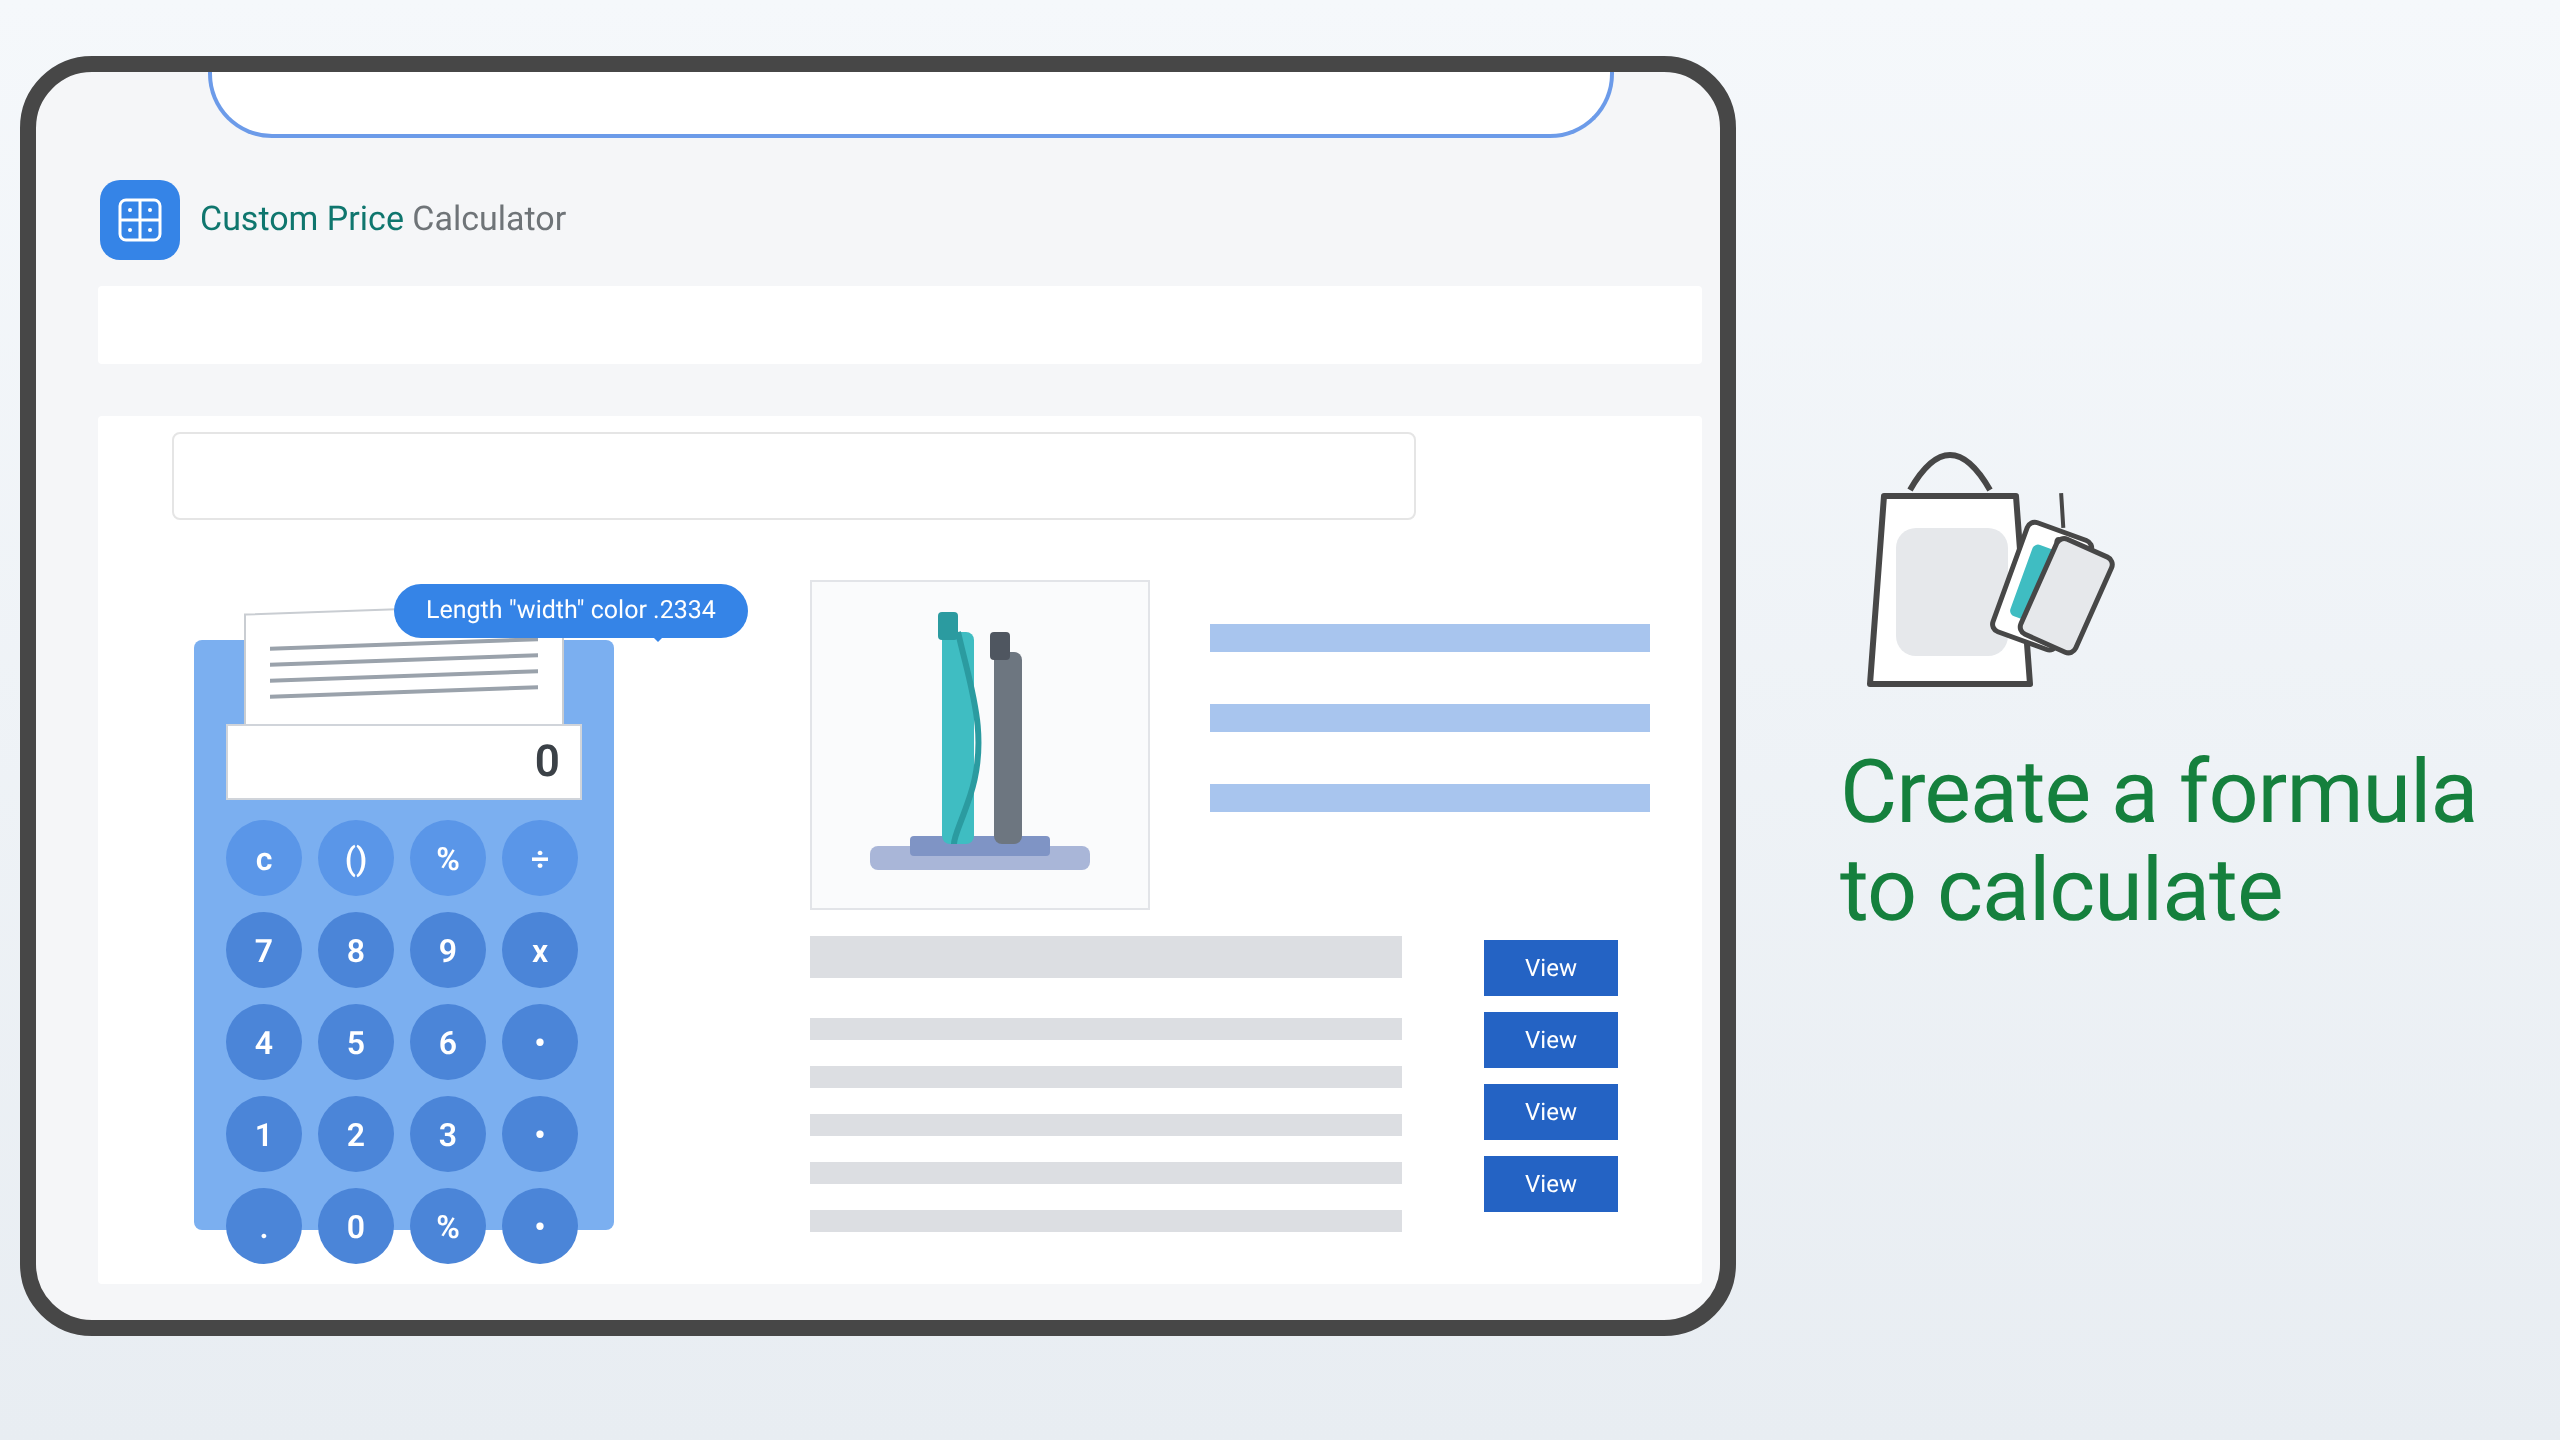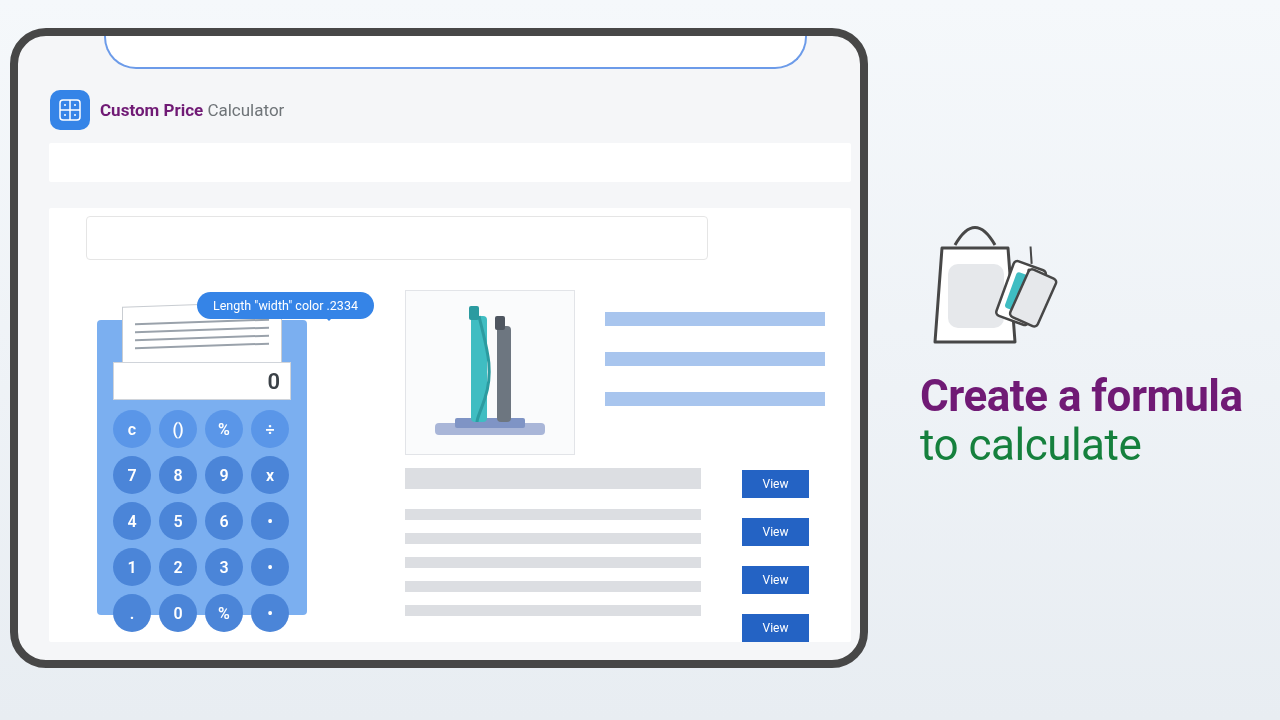--- a/index.html
+++ b/index.html
@@ -2,45 +2,45 @@
 <html><head>
 <meta charset="utf-8">
 <style>
 *{box-sizing:border-box;margin:0;padding:0}
 body{font-family:-apple-system,BlinkMacSystemFont,'Segoe UI',Roboto,Arial,sans-serif;background:linear-gradient(180deg,#f5f8fb 0%,#e8edf2 100%);width:1280px;height:720px;overflow:hidden;position:relative}
 .frame{position:absolute;left:10px;top:28px;width:858px;height:640px;border:8px solid #474747;border-radius:36px;background:#f5f6f8;overflow:hidden}
 .notch{position:absolute;top:-8px;left:86px;width:703px;height:41px;background:#fff;border:2px solid #6c9be9;border-top:none;border-radius:0 0 32px 32px}
 .app-bar{position:absolute;top:54px;left:32px;display:flex;align-items:center;gap:10px}
 .app-icon{width:40px;height:40px;background:#3584e7;border-radius:10px;display:flex;align-items:center;justify-content:center}
 .app-title{font-size:17px;color:#6f7478}
-.app-title b{color:#701a75;font-weight:700}
+.app-title b{color:#0f766e;font-weight:400}
 .bar1{position:absolute;top:107px;left:31px;width:802px;height:39px;background:#fff;border-radius:2px}
 .content{position:absolute;top:172px;left:31px;width:802px;height:434px;background:#fff;border-radius:2px}
 .bar2{position:absolute;top:8px;left:37px;width:622px;height:44px;border:1px solid #e5e5e5;border-radius:4px;background:#fff}
 .tooltip{position:absolute;left:148px;top:84px;background:#3584e7;color:#fff;font-size:12.5px;padding:6px 16px;border-radius:14px;z-index:10}
 .tooltip::after{content:"";position:absolute;left:72%;bottom:-7px;border:5px solid transparent;border-top-color:#3584e7}
 .calc{position:absolute;left:48px;top:112px;width:210px;height:295px;background:#7baff0;border-radius:4px}
 .paper{position:absolute;left:25px;top:-16px;width:160px;height:76px;background:#fff;border:1px solid #c9cdd2;border-top-left-radius:0;border-top-right-radius:0;padding:10px 12px;transform:skewY(-2deg)}
 .paper .ln{height:2px;background:#9aa2ab;margin:6px 0}
 .lcd{position:absolute;left:16px;top:42px;width:178px;height:38px;background:#fff;border:1px solid #d0d4da;display:flex;align-items:center;justify-content:flex-end;padding-right:10px;font-size:22px;color:#3b4147;font-weight:600}
 .keys{position:absolute;left:16px;top:90px;display:grid;grid-template-columns:repeat(4,38px);grid-gap:8px}
 .key{width:38px;height:38px;border-radius:50%;display:flex;align-items:center;justify-content:center;font-size:16px;font-weight:600;color:#fff;cursor:pointer}
 .k1{background:#5a96e8}
 .k2{background:#4b85d8}
 .prod{position:absolute;left:356px;top:82px;width:170px;height:165px;border:1px solid #e2e4e8;background:#fafbfc;display:flex;align-items:center;justify-content:center}
 .bars-r{position:absolute;left:556px;top:104px}
 .bars-r div{width:220px;height:14px;background:#a8c5ee;margin-bottom:26px}
 .lines-l{position:absolute;left:356px;top:260px}
 .lines-l div{width:296px;height:11px;background:#dcdee2;margin-bottom:13px}
 .lines-l .big{height:21px;margin-bottom:20px}
-.btns{position:absolute;left:693px;top:262px;display:flex;flex-direction:column;gap:20px}
+.btns{position:absolute;left:693px;top:262px;display:flex;flex-direction:column;gap:8px}
 .vbtn{width:67px;height:28px;background:#2463c4;color:#fff;font-size:12px;display:flex;align-items:center;justify-content:center;cursor:pointer}
 .right{position:absolute;left:920px;top:210px;width:340px}
 .bag-ill{margin-bottom:18px}
-.hd{font-size:44px;font-weight:700;color:#701a75;line-height:1.1;letter-spacing:-0.5px}
+.hd{font-size:44px;font-weight:400;color:#15803d;line-height:1.1;letter-spacing:-0.5px}
 .sub{font-size:44px;font-weight:400;color:#15803d;line-height:1.15;letter-spacing:-0.5px}
 </style>
 </head>
 <body>
 
 <div class="frame">
   <div class="notch"></div>
 
   <div class="app-bar">
     <div class="app-icon">

